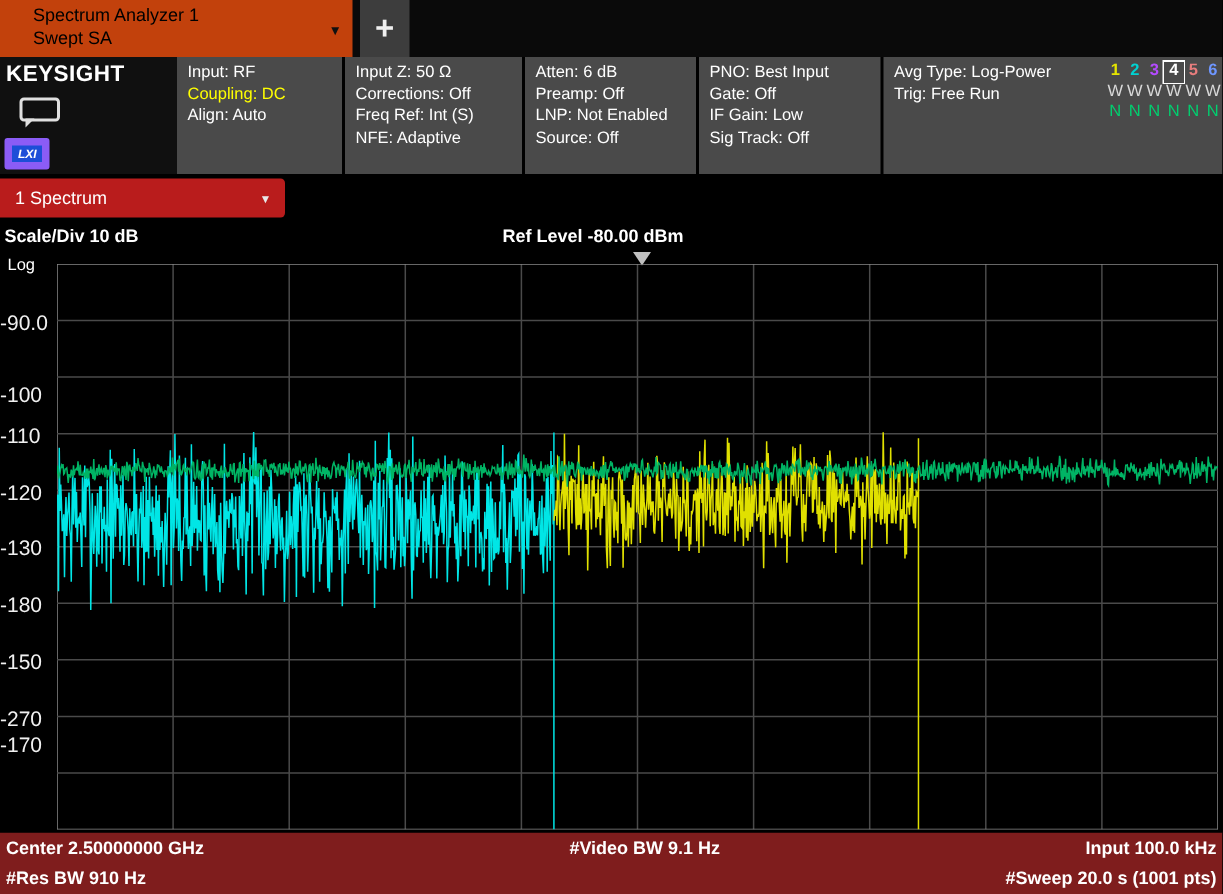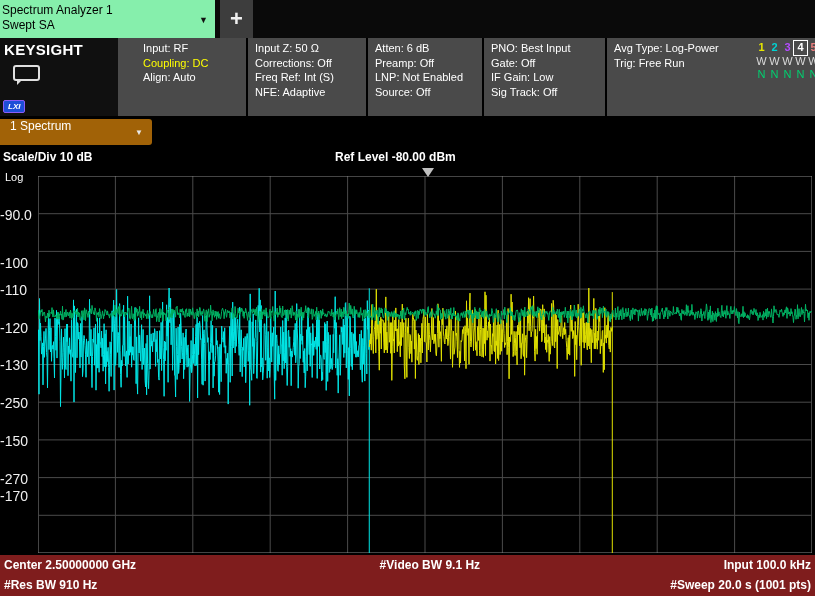--- a/index.html
+++ b/index.html
@@ -1,57 +1,57 @@
 <!DOCTYPE html>
 <html><head>
 <meta charset="utf-8">
 <style>
   html,body{margin:0;padding:0;background:#000;}
   body{width:815px;height:596px;position:relative;overflow:hidden;
        font-family:"Liberation Sans",sans-serif;color:#fff;}
 
   
   .tabbar{height:38px;background:#0a0a0a;display:flex;align-items:stretch;}
-  .tab{width:193px;background:#86efac;color:#000;padding:3px 20px 3px 2px;
+  .tab{width:193px;background:#c2410c;color:#000;padding:3px 20px 3px 22px;
        position:relative;font-size:12px;line-height:15px;cursor:default;}
   .tab .caret{position:absolute;right:7px;top:13px;font-size:9px;color:#101010;}
   .addtab{width:33px;margin-left:5px;background:#3d3d3d;color:#f0f0f0;
           font-size:22px;font-weight:bold;display:flex;align-items:center;justify-content:center;}
 
   
   .header{height:78px;background:#4a4a4a;display:flex;}
   .brandblock{width:118px;background:#101010;position:relative;flex:none;}
   .brand{font-weight:bold;font-size:15px;padding:3px 4px 0 4px;letter-spacing:0.3px;}
   .bubble{position:absolute;left:13px;top:27px;width:23px;height:12px;
           border:2px solid #e0e0e0;border-radius:3px;}
   .bubble:after{content:'';position:absolute;left:2px;bottom:-6px;width:0;height:0;
           border-top:6px solid #e0e0e0;border-right:6px solid transparent;}
   .lxi{position:absolute;left:3px;bottom:3px;background:#1d4ed8;color:#fff;
        font-size:8px;font-weight:bold;font-style:italic;padding:1px 4px;
-       border:1px solid #8b5cf6;border-radius:2px;}
+       border:5px solid #8b5cf6;border-radius:2px;}
   .cols{flex:1;display:flex;font-size:11px;line-height:14.5px;}
   .col{padding:3px 7px;border-left:2px solid #000000;white-space:nowrap;flex:none;}
-  .col1{width:96px;border-left:none;margin-left:18px;}
+  .col1{width:96px;border-left:none;}
   .col2{width:104px;}
   .col3{width:100px;}
   .col4{width:107px;}
   .col5{width:128px;}
   .hl{color:#ffff00;}
   .tracepanel{flex:1;padding:3px 2px 0 6px;font-size:11px;line-height:13.5px;white-space:nowrap;}
   .cell{display:inline-block;width:13px;text-align:center;font-weight:bold;}
   .c1{color:#e6e600;} .c2{color:#00d2d2;} .c3{color:#b44bff;}
   .c4{color:#ffffff;} .c5{color:#e87d7d;} .c6{color:#6e96ff;}
   .sel{box-shadow:0 0 0 1px #fff;}
   .tw .cell{color:#d9d9d9;font-weight:normal;}
   .tn .cell{color:#00d070;font-weight:normal;}
 
   
   .measbar{height:31px;background:#000;padding-top:3px;box-sizing:border-box;}
-  .measbtn{width:152px;height:26px;background:#a16207;color:#fff;font-size:12px;
-           display:flex;padding:0 10px;position:relative;
+  .measbtn{width:190px;height:26px;background:#b91c1c;color:#fff;font-size:12px;
+           display:flex;align-items:center;padding:0 10px;position:relative;
            border-radius:0 3px 3px 0;box-sizing:border-box;}
   .measbtn .caret{position:absolute;right:9px;top:9px;font-size:8px;color:#e8e8e8;}
 
   
   .scalebar{height:23px;background:#000;position:relative;font-weight:bold;font-size:12px;}
   .scalediv{position:absolute;left:3px;top:3px;}
   .reflevel{position:absolute;left:335px;top:3px;}
 
   
   .graph{height:385px;position:relative;background:#000;}
@@ -140,21 +140,21 @@
   <span class="reflevel">Ref Level -80.00 dBm</span>
 </div>
 
 <div class="graph">
   <span class="loglabel">Log</span>
   <span class="ylabel" style="top:37px">-90.0</span>
   <span class="ylabel" style="top:85px">-100</span>
   <span class="ylabel" style="top:112px">-110</span>
   <span class="ylabel" style="top:150px">-120</span>
   <span class="ylabel" style="top:187px">-130</span>
-  <span class="ylabel" style="top:225px">-250</span>
+  <span class="ylabel" style="top:225px">-180</span>
   <span class="ylabel" style="top:263px">-150</span>
   <span class="ylabel" style="top:301px">-270</span>
   <span class="ylabel" style="top:318px">-170</span>
   <div class="marker"></div>
   <svg id="plot" width="774" height="377" viewBox="0 0 774 377">
       <g>
         <line x1="0" y1="0" x2="0" y2="377" class="gb"></line>
         <line x1="77.4" y1="0" x2="77.4" y2="377" class="gl"></line>
         <line x1="154.8" y1="0" x2="154.8" y2="377" class="gl"></line>
         <line x1="232.2" y1="0" x2="232.2" y2="377" class="gl"></line>

